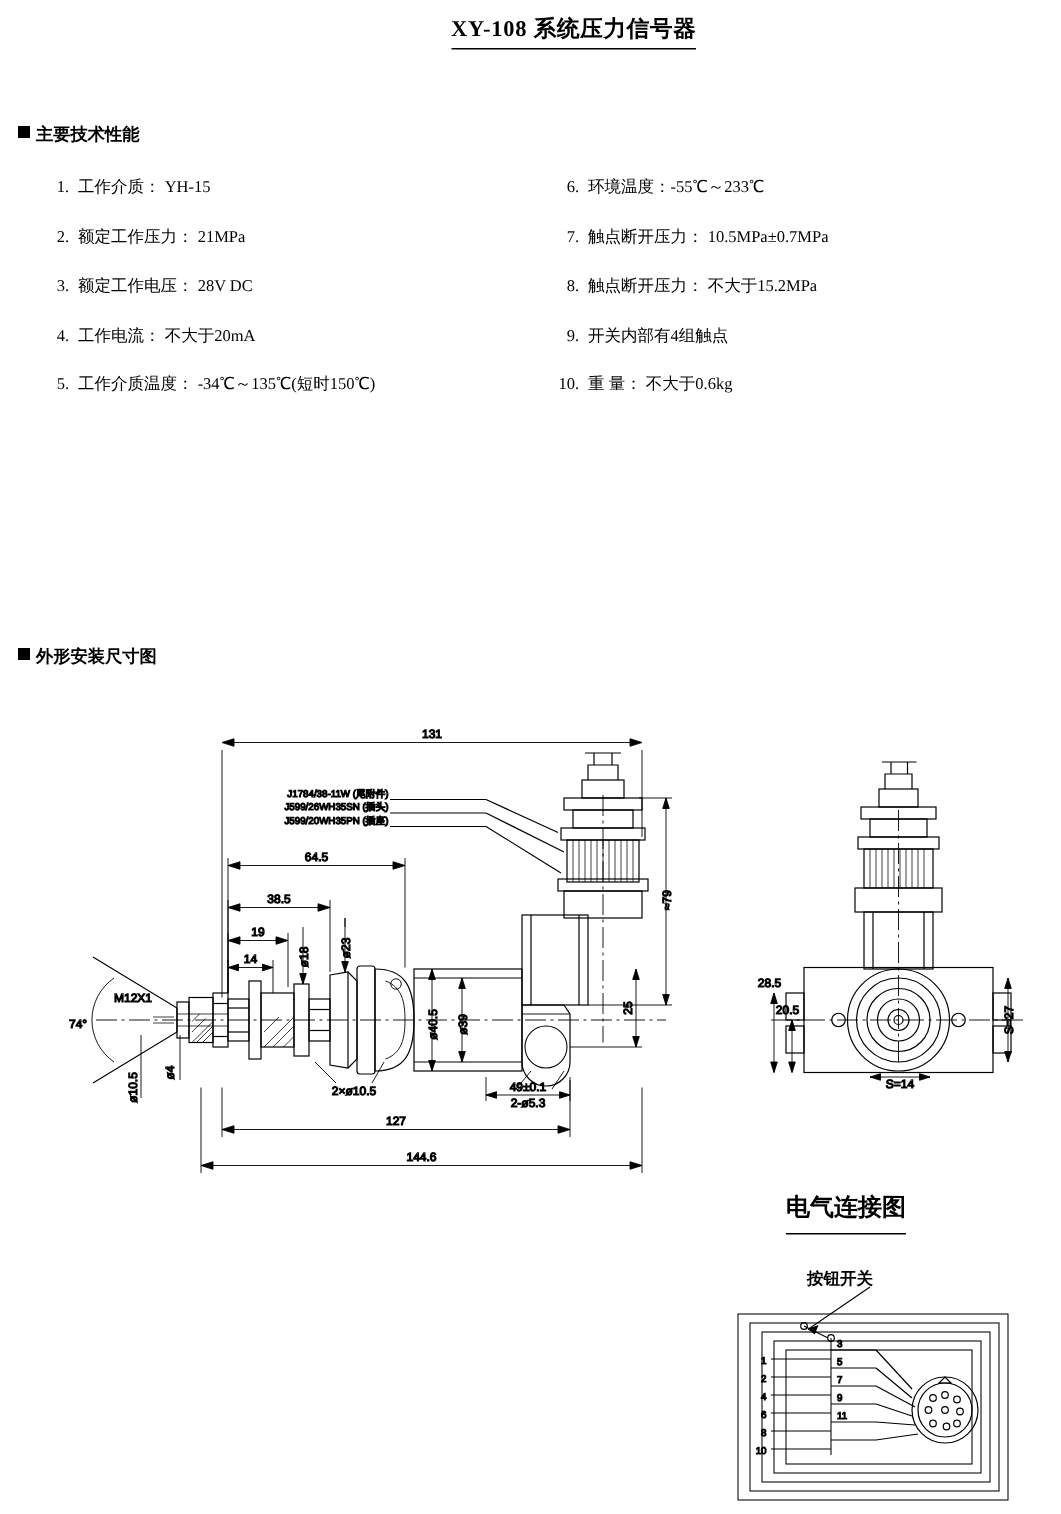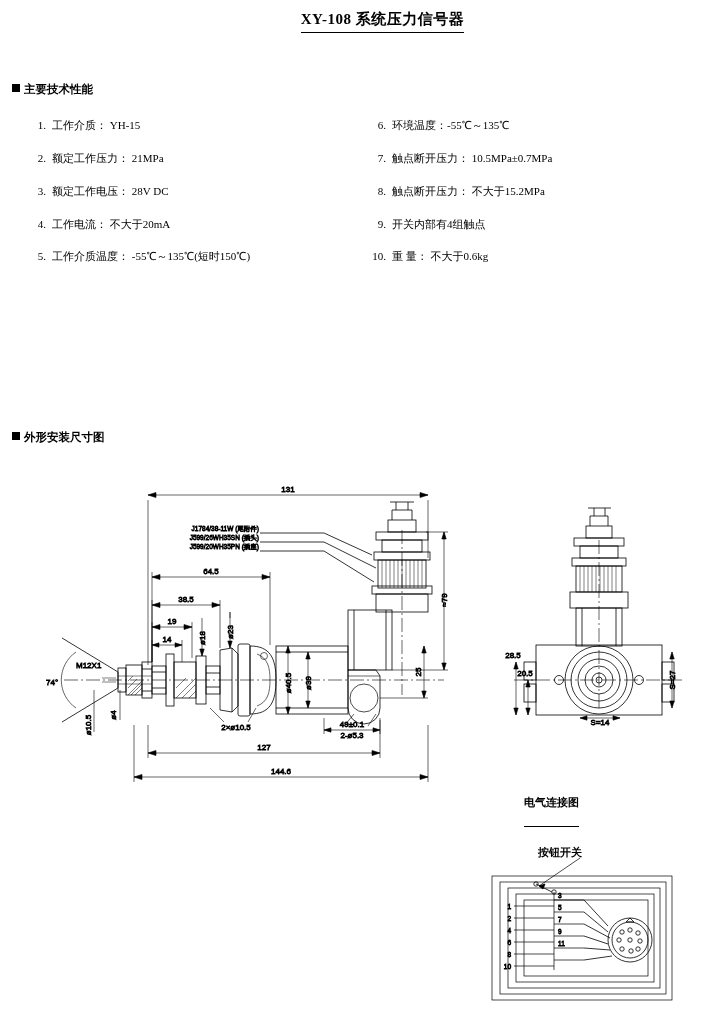--- a/index.html
+++ b/index.html
@@ -67,23 +67,23 @@
   }
   #drawing svg { display: block; }
 
   .lbl { font-family: "Liberation Sans", sans-serif; font-size: 8px; }
   .lbl-sm { font-family: "Liberation Sans", sans-serif; font-size: 6.5px; }
 
   
   #elec-title {
     position: absolute;
     top: 795px; left: 524px;
-    font-size: 11px;
+    font-size: 16px;
     font-weight: bold;
-    padding-bottom: 16px;
+    padding-bottom: 6px;
     border-bottom: 1.2px solid #000;
   }
   #btn-switch-label {
     position: absolute;
     top: 845px; left: 538px;
     font-size: 11px;
     font-weight: bold;
   }
 </style>
 </head>
@@ -109,28 +109,28 @@
   <div class="spec-item">
     <span class="spec-num">3.</span>
     <span class="spec-txt">额定工作电压：  28V DC</span>
   </div>
   <div class="spec-item">
     <span class="spec-num">4.</span>
     <span class="spec-txt">工作电流：  不大于20mA</span>
   </div>
   <div class="spec-item">
     <span class="spec-num">5.</span>
-    <span class="spec-txt">工作介质温度：  -55℃～135℃(短时150℃)</span>
+    <span class="spec-txt">工作介质温度：  -34℃～135℃(短时150℃)</span>
   </div>
 </div>
 
 <div class="spec-col" id="spec-col-right">
   <div class="spec-item">
     <span class="spec-num">6.</span>
-    <span class="spec-txt">环境温度：-55℃～135℃</span>
+    <span class="spec-txt">环境温度：-55℃～233℃</span>
   </div>
   <div class="spec-item">
     <span class="spec-num">7.</span>
     <span class="spec-txt">触点断开压力：  10.5MPa±0.7MPa</span>
   </div>
   <div class="spec-item">
     <span class="spec-num">8.</span>
     <span class="spec-txt">触点断开压力：  不大于15.2MPa</span>
   </div>
   <div class="spec-item">

